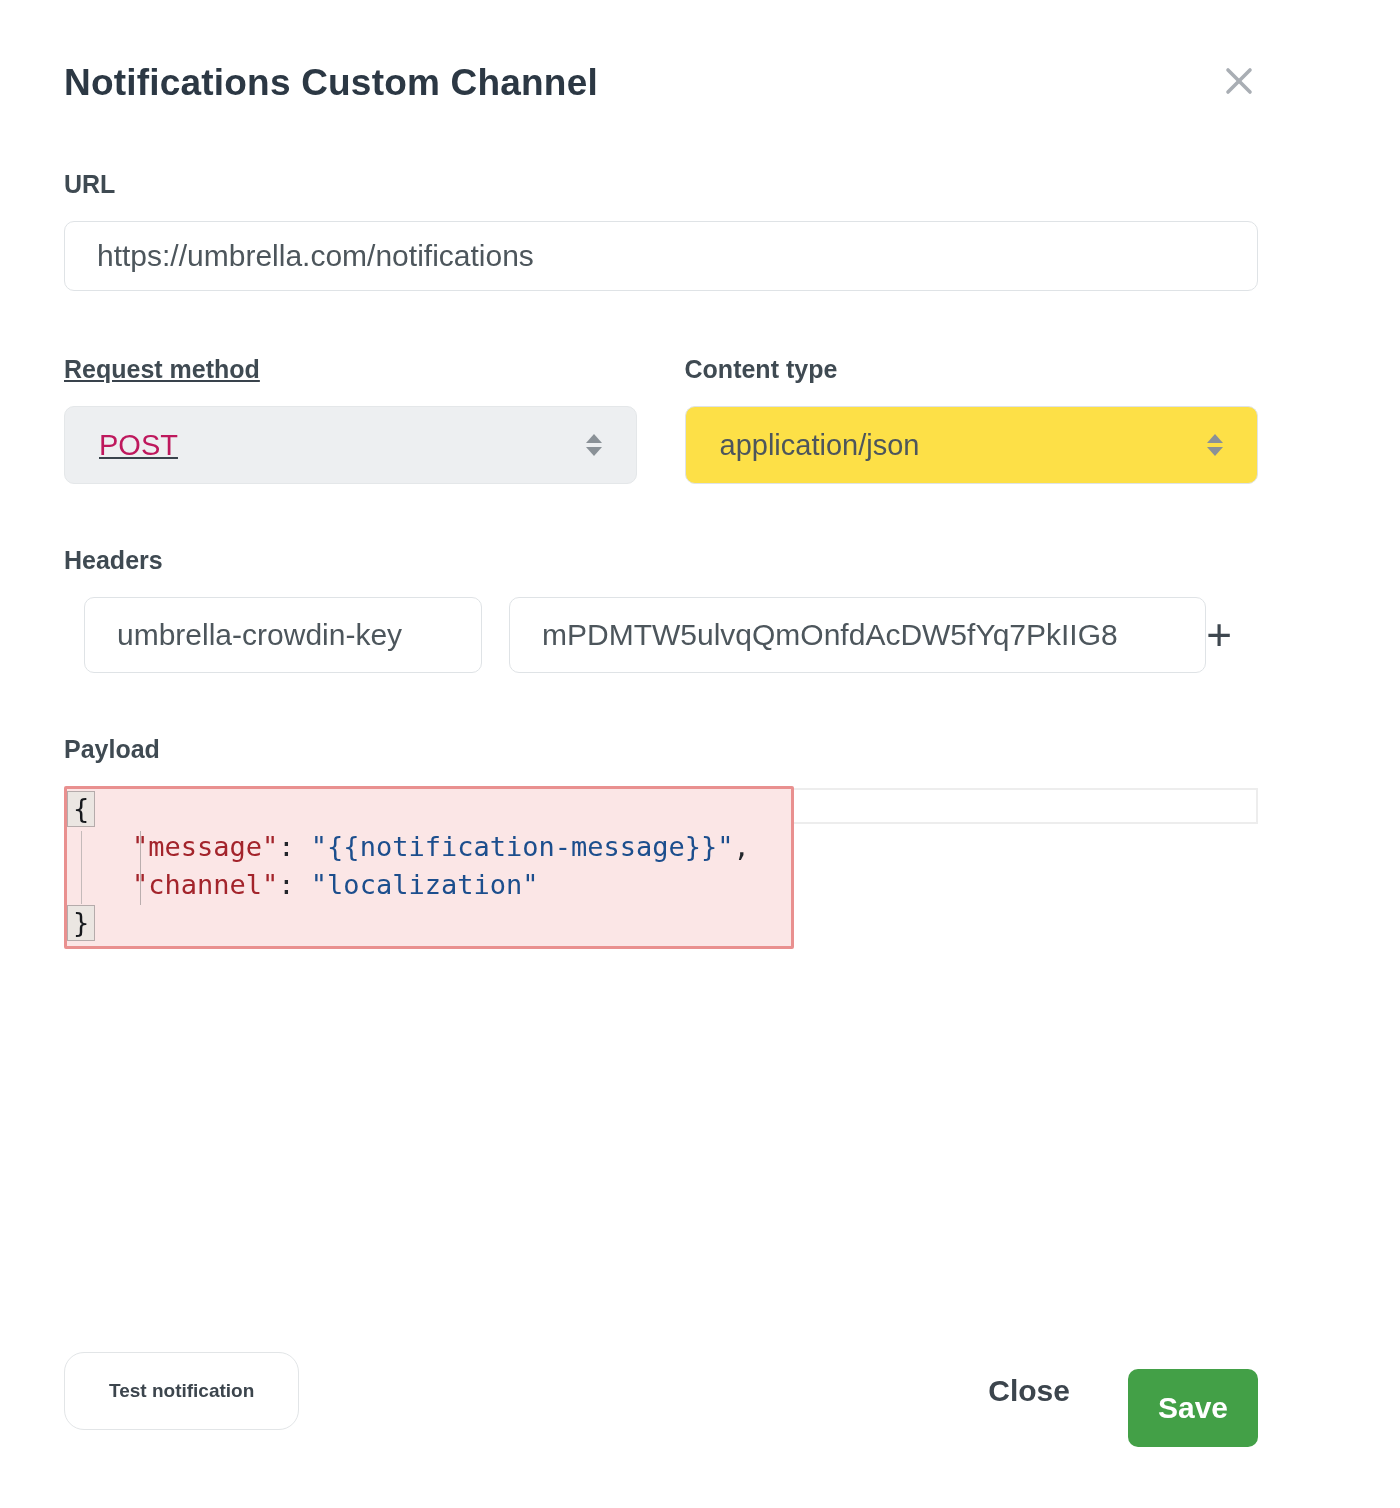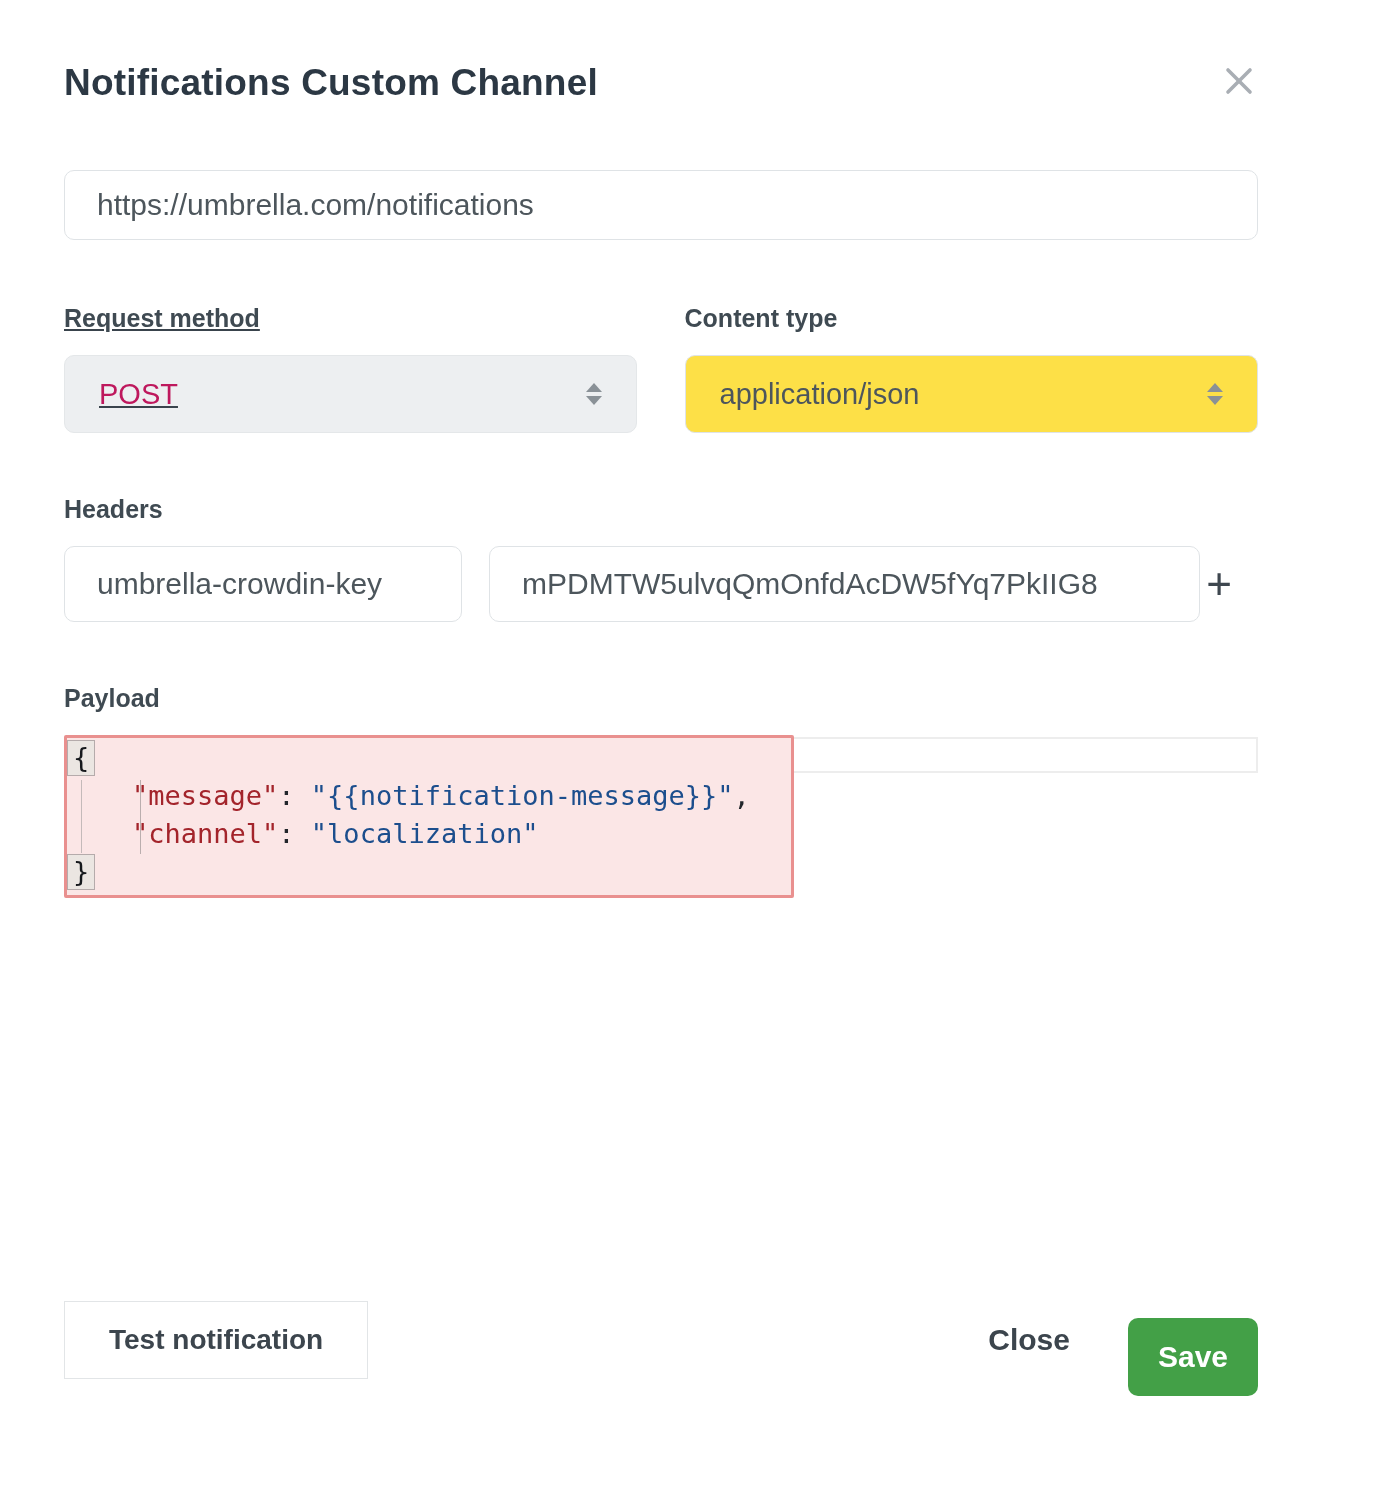--- a/index.html
+++ b/index.html
@@ -41,21 +41,21 @@
     border: 1px solid #dfe3e6; background: #fde047; font-size: 29px; color: #4d565c;
   }
   .select-box.disabled {
     background: #edeff1; border-color: #e4e7e9; color: #be185d; cursor: default;
   }
   .select-arrows { display: flex; flex-direction: column; gap: 4px; }
   .tri-up { width: 0; height: 0; border-left: 8px solid transparent; border-right: 8px solid transparent; border-bottom: 9px solid #8a9197; }
   .tri-down { width: 0; height: 0; border-left: 8px solid transparent; border-right: 8px solid transparent; border-top: 9px solid #8a9197; }
 
   .group-headers { margin-top: 62px; }
-  .headers-row { display: flex; align-items: center; }
+  .headers-row { display: flex; align-items: center; margin-left: 20px; }
   .header-key-input { width: 398px; height: 76px; }
   .header-value-input { width: 711px; height: 76px; margin-left: 27px; }
   .add-header-btn {
     margin-left: auto; margin-right: 26px; background: none; border: none; cursor: pointer;
     font-size: 44px; font-weight: 400; color: #3e474f; line-height: 1;
     font-family: "Liberation Sans", "DejaVu Sans", sans-serif;
   }
 
   .group-payload { margin-top: 62px; }
   .payload-editor { position: relative; margin-top: 20px; height: 160px; }
@@ -76,21 +76,21 @@
   .tok-bracket {
     display: inline-block; background: #ebe6e2; border: 1px solid #b5abab;
     padding: 0 5px; line-height: 34px; color: #16191d;
   }
   .gutter-line { position: absolute; left: 14px; top: 42px; bottom: 42px; width: 1px; background: #c4baba; }
   .indent-guide { position: absolute; left: 73px; top: 42px; height: 74px; width: 1px; background: #baaeae; }
 
   .modal-footer { margin-top: 388px; display: flex; align-items: center; }
   .test-btn {
     height: 78px; padding: 0 44px; background: #ffffff; border: 1px solid #e2e5e7;
-    border-radius: 0; font-size: 28px; font-weight: 700; color: #3c454d;
+    border-radius: 20px; font-size: 19px; font-weight: 700; color: #3c454d;
     cursor: pointer; font-family: "Liberation Sans", "DejaVu Sans", sans-serif;
   }
   .close-text-btn {
     margin-left: auto; background: none; border: none; cursor: pointer;
     font-size: 30px; font-weight: 600; color: #3c454d;
     font-family: "Liberation Sans", "DejaVu Sans", sans-serif;
   }
   .save-btn {
     margin-left: 58px; width: 130px; height: 78px; background: #43a047; border: none;
     border-radius: 10px; font-size: 30px; font-weight: 700; color: #ffffff;
@@ -108,20 +108,21 @@
       <span>
         <svg width="34" height="34" viewBox="0 0 34 34">
           <line x1="6" y1="6" x2="28" y2="28" stroke="#a9aeb4" stroke-width="3.6" stroke-linecap="round"></line>
           <line x1="28" y1="6" x2="6" y2="28" stroke="#a9aeb4" stroke-width="3.6" stroke-linecap="round"></line>
         </svg>
       </span>
     </div>
   </div>
 
   <div class="group-url">
+    <div class="field-label">URL</div>
     <input class="text-input" type="text" value="https://umbrella.com/notifications" style="">
   </div>
 
   <div class="row-selects">
     <div class="col-method">
       <div class="field-label">Request method</div>
       <div class="select-box disabled">
         <span>POST</span>
         <span class="select-arrows">
           <span class="tri-up"></span>

